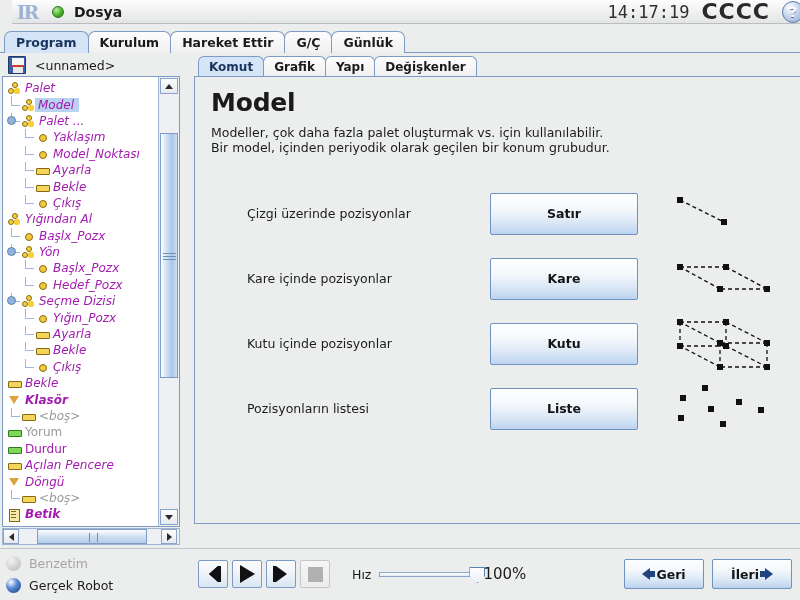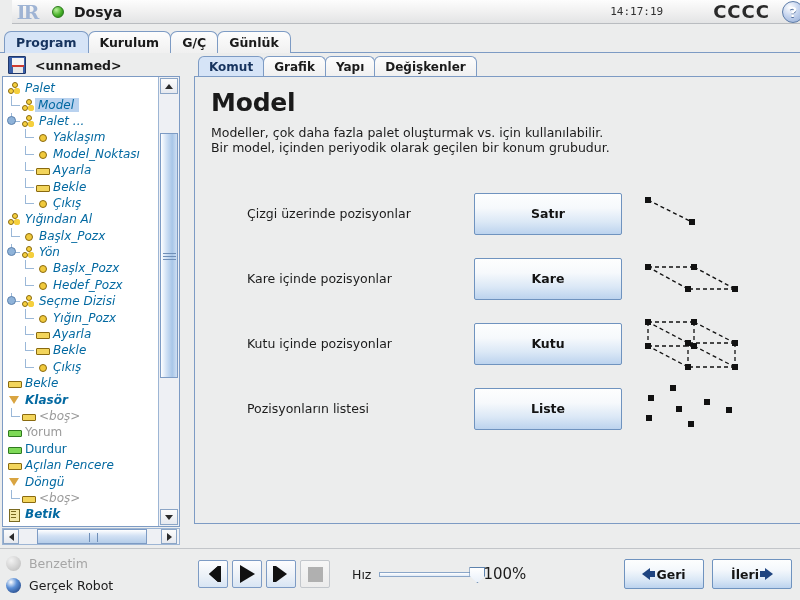--- a/index.html
+++ b/index.html
@@ -26,22 +26,22 @@
     color:#9fb4d4; font-weight:bold; font-size:19px;
     font-family:"DejaVu Serif", serif; letter-spacing:-2px;
   }
   .green-ball{
     width:12px;height:12px;border-radius:50%;margin-left:12px;
     background:radial-gradient(circle at 33% 30%, #b8f09a 0%, #49b22a 55%, #1c7a12 100%);
     border:1px solid #2b7a1c;
   }
   .dosya-label{ margin-left:10px; font-size:14px; font-weight:bold; color:#1c1c1c; }
   .tb-right{ margin-left:auto; display:flex; align-items:center; gap:12px; padding-right:8px; }
-  .clock{ font-family:"DejaVu Sans Mono", monospace; font-size:11px; color:#303030; }
-  .cccc{ font-size:18px; font-weight:bold; letter-spacing:1px; color:#2a2a2a;margin-left:38px; }
+  .clock{ font-family:"DejaVu Sans Mono", monospace; font-size:17px; color:#303030; }
+  .cccc{ font-size:22px; font-weight:bold; letter-spacing:1px; color:#2a2a2a; }
   .help-btn{
     width:22px;height:22px;border-radius:50%;
     background:radial-gradient(circle at 35% 28%, #ffffff 0%, #c5d4ee 45%, #8fa9d4 100%);
     border:1px solid #5d7ca8; color:#ffffff; font-weight:bold; font-size:14px;
     display:flex;align-items:center;justify-content:center;
     text-shadow:0 1px 0 #5572a0;
   }
 
   
   .topstrip{
@@ -68,34 +68,34 @@
   }
   .file-row{ height:22px; display:flex; align-items:center; padding-left:6px; background:#eceded;}
   .floppy{
     width:18px;height:18px; position:relative;
     background:#3a5fa8; border:1px solid #20386b; border-radius:1px;
   }
   .floppy:before{ content:""; position:absolute; left:3px; top:1px; width:12px; height:7px;
     background:#f5f5f5; border-bottom:2px solid #cf3b30; }
   .floppy:after{ content:""; position:absolute; left:4px; top:10px; width:10px; height:6px;
     background:#e8e8e8; }
-  .file-name{ margin-left:9px; font-size:12.5px; color:#1a1a1a;font-weight:bold; }
+  .file-name{ margin-left:9px; font-size:12.5px; color:#1a1a1a; }
 
   .treebox{
     position:absolute; left:0; top:22px; width:178px; height:451px;
     background:#ffffff; border:1px solid #7d9bc4;
     display:flex;
   }
   .treeview{
     position:relative; width:155px; height:100%;
     overflow:hidden; padding:3px 0 0 2px;
   }
   .trow{ height:16.4px; display:flex; align-items:center; white-space:nowrap; position:relative; }
   .indent{ display:inline-block; }
-  .tlabel{ font-size:12px; font-style:italic; color:#0369a1; padding-left:4px; }
+  .tlabel{ font-size:12px; font-style:italic; color:#a21caf; padding-left:4px; }
   .tlabel.plain{ font-style:normal; }
   .tlabel.bold{ font-weight:bold; }
   .tlabel.gray{ color:#9a9a9a; }
   .tlabel.sel{ background:#b9d2ef; padding-left:3px; padding-right:5px; }
 
   
   .ic{ width:14px; height:12px; position:relative; flex:0 0 14px; }
   .ic-palette:before,.ic-palette:after{
     content:""; position:absolute; border-radius:50%;
     background:#f5cf3d; border:1px solid #8a6a10;
@@ -212,21 +212,21 @@
   .stab.active{ background:#d6e4f7; color:#16335e; z-index:3; }
   .contentbox{
     position:absolute; left:0; top:22px; width:614px; height:448px;
     background:#eceded; border:1px solid #7d9bc4;
     padding:8px 14px;
   }
   h1.page-title{ margin:3px 0 8px 2px; font-size:25px; font-weight:bold; color:#1a1a1a; letter-spacing:-0.2px;}
   .desc{ margin-left:2px; font-size:12.5px; line-height:15px; color:#1c1c1c; }
 
   .rows{ margin-top:26px; }
-  .row{ display:flex; align-items:center; height:65px; }
+  .row{ display:flex; align-items:center; height:65px;gap:16px; }
   .row-label{ width:265px; padding-left:38px; font-size:12.5px; color:#1c1c1c; }
   .act-btn{
     width:148px; height:42px;
     background:linear-gradient(to bottom,#fdfefe 0%,#f6f9fc 35%,#dbe8f6 70%,#bcd3ee 100%);
     border:1px solid #6f93bf; border-radius:2px;
     display:flex;align-items:center;justify-content:center;
     font-size:12.5px; font-weight:bold; color:#141414;
   }
   .diagram{ width:120px; height:56px; margin-left:18px; position:relative; }
 
@@ -296,20 +296,21 @@
       <div class="clock">14:17:19</div>
       <div class="cccc">CCCC</div>
       <div class="help-btn">?</div>
     </div>
   </div>
 
   <div class="topstrip">
     <div class="toptabs">
       <div class="ttab active">Program</div>
       <div class="ttab">Kurulum</div>
+      <div class="ttab">Hareket Ettir</div>
       <div class="ttab">G/Ç</div>
       <div class="ttab">Günlük</div>
     </div>
   </div>
 
   <div class="leftpanel">
 
     <div class="file-row">
       <div class="floppy"></div>
       <div class="file-name">&lt;unnamed&gt;</div>

